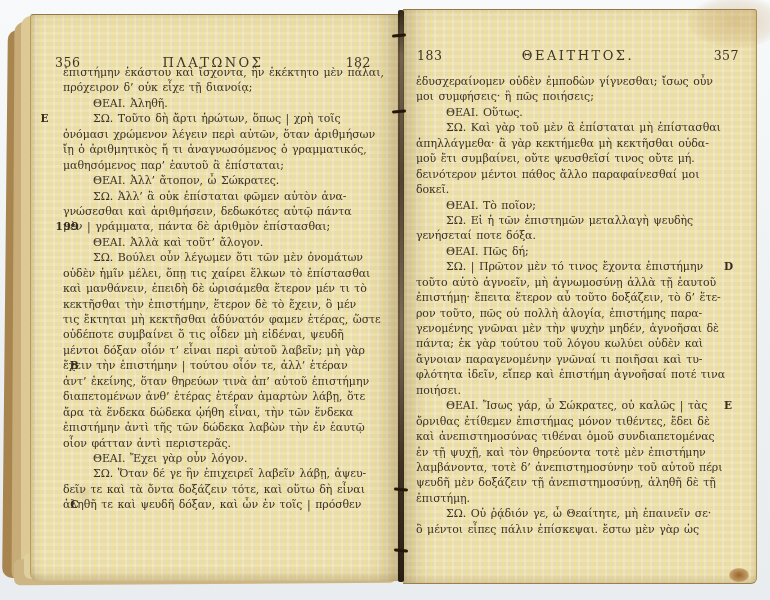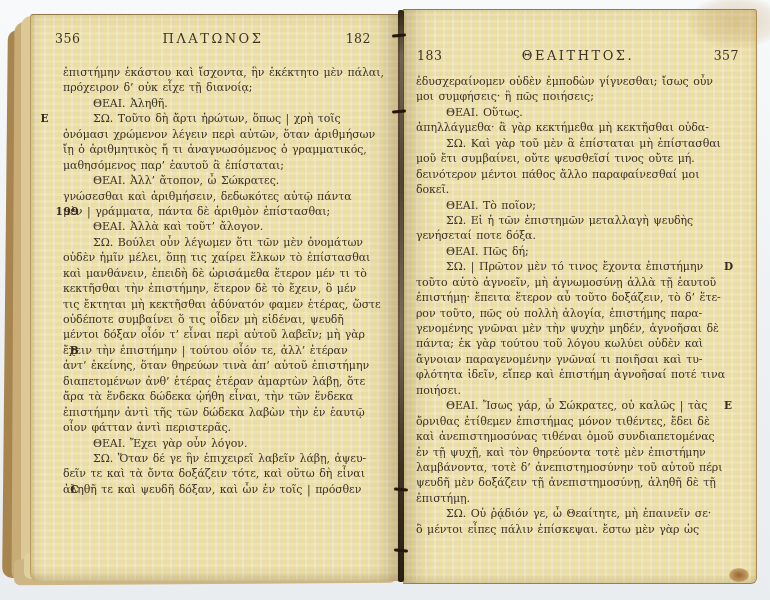--- a/index.html
+++ b/index.html
@@ -63,21 +63,21 @@
   .stitch.t1{left:392px;top:34px;transform:rotate(-6deg);}
   .stitch.t2{left:392px;top:110px;transform:rotate(-4deg);}
   .stitch.b4{left:394px;top:488px;transform:rotate(4deg);}
   .stitch.b5{left:394px;top:549px;transform:rotate(6deg);}
 
   
   .page-header{
     position:absolute;display:flex;justify-content:space-between;align-items:baseline;
     font-size:12.5px;letter-spacing:.5px;color:#3d342       6;color:#3d3426;
   }
-  .page.left .page-header{left:24px;top:16px;width:316px;}
+  .page.left .page-header{left:24px;top:40px;width:316px;}
   .page.right .page-header{left:14px;top:38px;width:322px;gap:44px;}
   .running-title{letter-spacing:2.5px;font-size:13px;}
 
   
   .text-block{position:absolute;font-size:11px;line-height:15.45px;letter-spacing:-.1px;word-spacing:1.2px;}
   .page.left .text-block{left:32px;top:50px;width:330px;}
   .page.right .text-block{left:13px;top:64px;width:330px;}
   .line{position:relative;white-space:nowrap;height:15.45px;}
   .line.indent{padding-left:30px;}
   .margin-note{
@@ -124,20 +124,21 @@
     </div>
     <div class="text-block">
         <div class="line"><span>ἐπιστήμην ἑκάστου καὶ ἴσχοντα, ἣν ἐκέκτητο μὲν πάλαι,</span></div>
         <div class="line"><span>πρόχειρον δ’ οὐκ εἶχε τῇ διανοίᾳ;</span></div>
         <div class="line indent"><span>ΘΕΑΙ. Ἀληθῆ.</span></div>
         <div class="line indent"><span class="margin-note left">E</span><span>ΣΩ. Τοῦτο δὴ ἄρτι ἠρώτων, ὅπως | χρὴ τοῖς</span></div>
         <div class="line"><span>ὀνόμασι χρώμενον λέγειν περὶ αὐτῶν, ὅταν ἀριθμήσων</span></div>
         <div class="line"><span>ἴῃ ὁ ἀριθμητικὸς ἤ τι ἀναγνωσόμενος ὁ γραμματικός,</span></div>
         <div class="line"><span>μαθησόμενος παρ’ ἑαυτοῦ ἃ ἐπίσταται;</span></div>
         <div class="line indent"><span>ΘΕΑΙ. Ἀλλ’ ἄτοπον, ὦ Σώκρατες.</span></div>
+        <div class="line indent"><span>ΣΩ. Ἀλλ’ ἃ οὐκ ἐπίσταται φῶμεν αὐτὸν ἀνα-</span></div>
         <div class="line"><span>γνώσεσθαι καὶ ἀριθμήσειν, δεδωκότες αὐτῷ πάντα</span></div>
         <div class="line"><span class="margin-note left">199</span><span>μὲν | γράμματα, πάντα δὲ ἀριθμὸν ἐπίστασθαι;</span></div>
         <div class="line indent"><span>ΘΕΑΙ. Ἀλλὰ καὶ τοῦτ’ ἄλογον.</span></div>
         <div class="line indent"><span>ΣΩ. Βούλει οὖν λέγωμεν ὅτι τῶν μὲν ὀνομάτων</span></div>
         <div class="line"><span>οὐδὲν ἡμῖν μέλει, ὅπῃ τις χαίρει ἕλκων τὸ ἐπίστασθαι</span></div>
         <div class="line"><span>καὶ μανθάνειν, ἐπειδὴ δὲ ὡρισάμεθα ἕτερον μέν τι τὸ</span></div>
         <div class="line"><span>κεκτῆσθαι τὴν ἐπιστήμην, ἕτερον δὲ τὸ ἔχειν, ὃ μέν</span></div>
         <div class="line"><span>τις ἔκτηται μὴ κεκτῆσθαι ἀδύνατόν φαμεν ἑτέρας, ὥστε</span></div>
         <div class="line"><span>οὐδέποτε συμβαίνει ὅ τις οἶδεν μὴ εἰδέναι, ψευδῆ</span></div>
         <div class="line"><span>μέντοι δόξαν οἷόν τ’ εἶναι περὶ αὐτοῦ λαβεῖν; μὴ γὰρ</span></div>
@@ -159,22 +160,22 @@
     <div class="stain bottom-right"></div>
     <div class="page-header">
       <span>183</span>
       <span class="running-title">ΘΕΑΙΤΗΤΟΣ.</span>
       <span>357</span>
     </div>
     <div class="text-block">
         <div class="line"><span>ἐδυσχεραίνομεν οὐδὲν ἐμποδὼν γίγνεσθαι; ἴσως οὖν</span></div>
         <div class="line"><span>μοι συμφήσεις· ἢ πῶς ποιήσεις;</span></div>
         <div class="line indent"><span>ΘΕΑΙ. Οὕτως.</span></div>
+        <div class="line indent"><span>ΣΩ. Καὶ γὰρ τοῦ μὲν ἃ ἐπίσταται μὴ ἐπίστασθαι</span></div>
         <div class="line"><span>ἀπηλλάγμεθα· ἃ γὰρ κεκτήμεθα μὴ κεκτῆσθαι οὐδα-</span></div>
-        <div class="line indent"><span>ΣΩ. Καὶ γὰρ τοῦ μὲν ἃ ἐπίσταται μὴ ἐπίστασθαι</span></div>
         <div class="line"><span>μοῦ ἔτι συμβαίνει, οὔτε ψευσθεῖσί τινος οὔτε μή.</span></div>
         <div class="line"><span>δεινότερον μέντοι πάθος ἄλλο παραφαίνεσθαί μοι</span></div>
         <div class="line"><span>δοκεῖ.</span></div>
         <div class="line indent"><span>ΘΕΑΙ. Τὸ ποῖον;</span></div>
         <div class="line indent"><span>ΣΩ. Εἰ ἡ τῶν ἐπιστημῶν μεταλλαγὴ ψευδὴς</span></div>
         <div class="line"><span>γενήσεταί ποτε δόξα.</span></div>
         <div class="line indent"><span>ΘΕΑΙ. Πῶς δή;</span></div>
         <div class="line indent"><span class="margin-note right">D</span><span>ΣΩ. | Πρῶτον μὲν τό τινος ἔχοντα ἐπιστήμην</span></div>
         <div class="line"><span>τοῦτο αὐτὸ ἀγνοεῖν, μὴ ἀγνωμοσύνῃ ἀλλὰ τῇ ἑαυτοῦ</span></div>
         <div class="line"><span>ἐπιστήμῃ· ἔπειτα ἕτερον αὖ τοῦτο δοξάζειν, τὸ δ’ ἕτε-</span></div>

